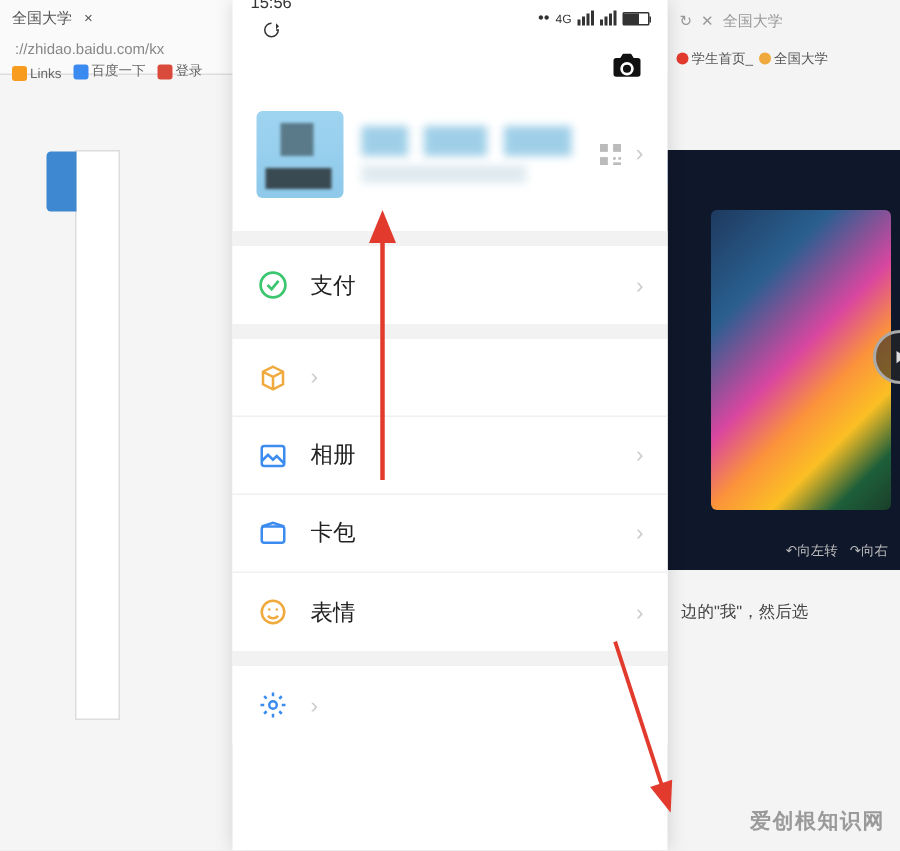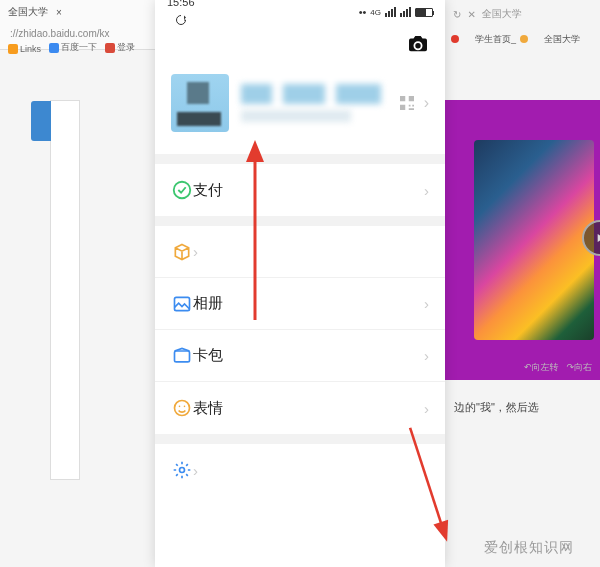--- a/index.html
+++ b/index.html
@@ -72,26 +72,26 @@
     }
     .right-tabs {
       height: 22px;
       display: flex;
       align-items: center;
       gap: 4px;
       padding: 0 6px;
       font-size: 9px;
       color: #555;
     }
-    .chip { display: flex; align-items: center; gap: 16px; }
+    .chip { display: flex; align-items: center; gap: 2px; }
     .chip-dot { width: 8px; height: 8px; border-radius: 50%; }
     .video-area {
       position: absolute;
       top: 100px; right: 0; width: 155px; height: 280px;
-      background: #a21caf;
+      background: #0f172a;
     }
     .video-close {
       position: absolute; top: 6px; left: -16px;
       width: 16px; height: 16px; background: #3d88d0;
       color: #fff; font-size: 10px; display:flex;align-items:center;justify-content:center;
     }
     .wallpaper {
       position: absolute; top: 40px; right: 6px; width: 120px; height: 200px;
       background: linear-gradient(135deg,#1e3a5f 0%,#2a5f8f 25%,#d946a0 48%,#fb923c 62%,#fbbf24 75%,#1e5f3a 88%,#1a3f2a 100%);
       border-radius: 4px;
@@ -192,40 +192,42 @@
     .qr-icon { width:14px; height:14px; }
 
     .gap { height: 10px; background: #f2f2f2; }
 
     .menu-list { background:#fff; }
     .menu-item {
       height: 52px;
       display:flex; align-items:center;
       padding: 0 16px;
       border-bottom: 1px solid #f0f0f0;
+      gap: 14px;
       font-size: 15px;
       color: #222;
     }
     .menu-item:last-child { border-bottom:none; }
     .menu-icon { width:22px; height:22px; display:flex; align-items:center; justify-content:center; }
     .menu-label { flex:1; }
     .menu-chevron { color:#ccc; }
 
     .arrow-red {
       position:absolute;
       pointer-events:none;
     }
     .arrow1 { left: 240px; top: 140px; width: 30px; height: 180px; }
     .arrow2 { left: 372px; top: 440px; width: 80px; height: 120px; transform: rotate(-18deg); transform-origin: top left; }
 
     .watermark {
       position:absolute;
-      right: 26px; bottom: 10px;
+      right: 10px; bottom: 10px;
       font-size: 14px; color: rgba(80,80,80,.55);
       letter-spacing: 1px;
+      font-weight: bold;
     }
   </style>
 </head>
 <body>
 
 <div class="backdrop">
   <div class="browser-top">
     <div class="tab-bar">
       <span>全国大学</span>
       <span style="margin-left:8px">×</span>

